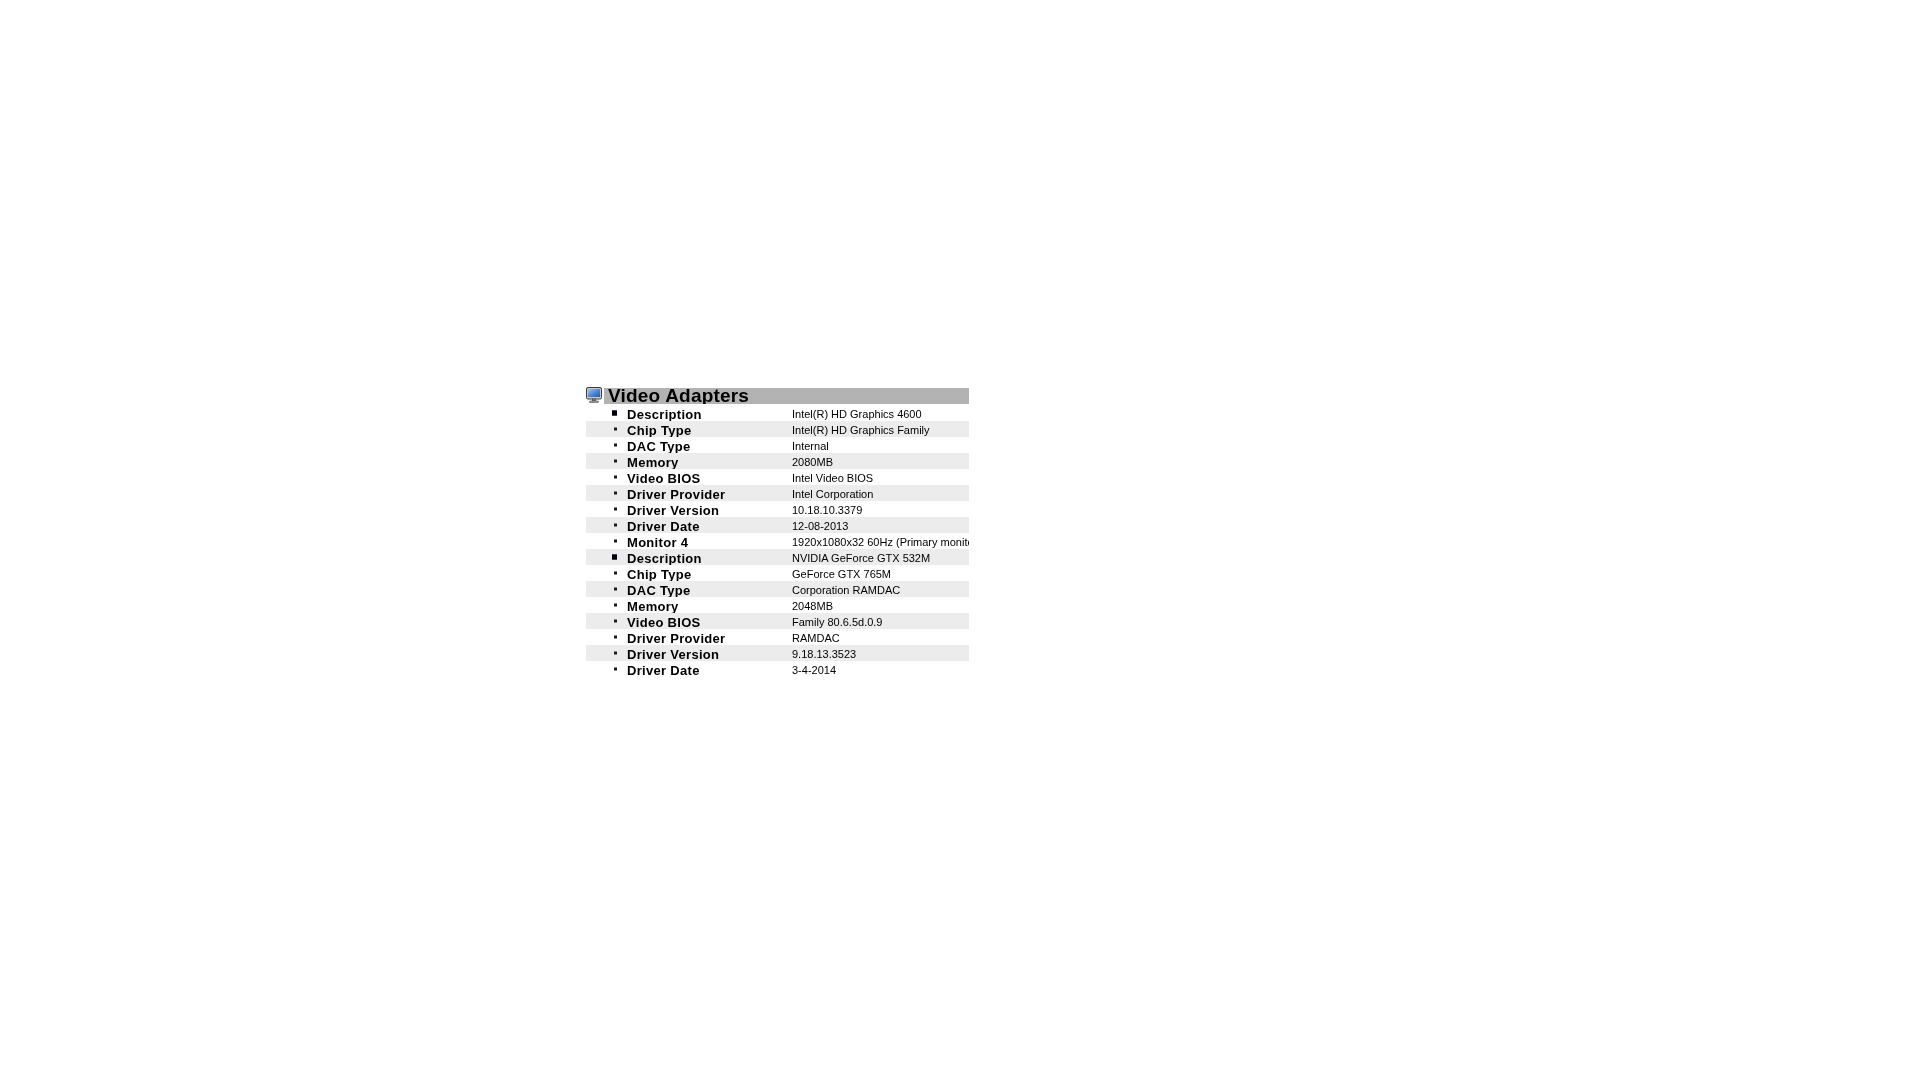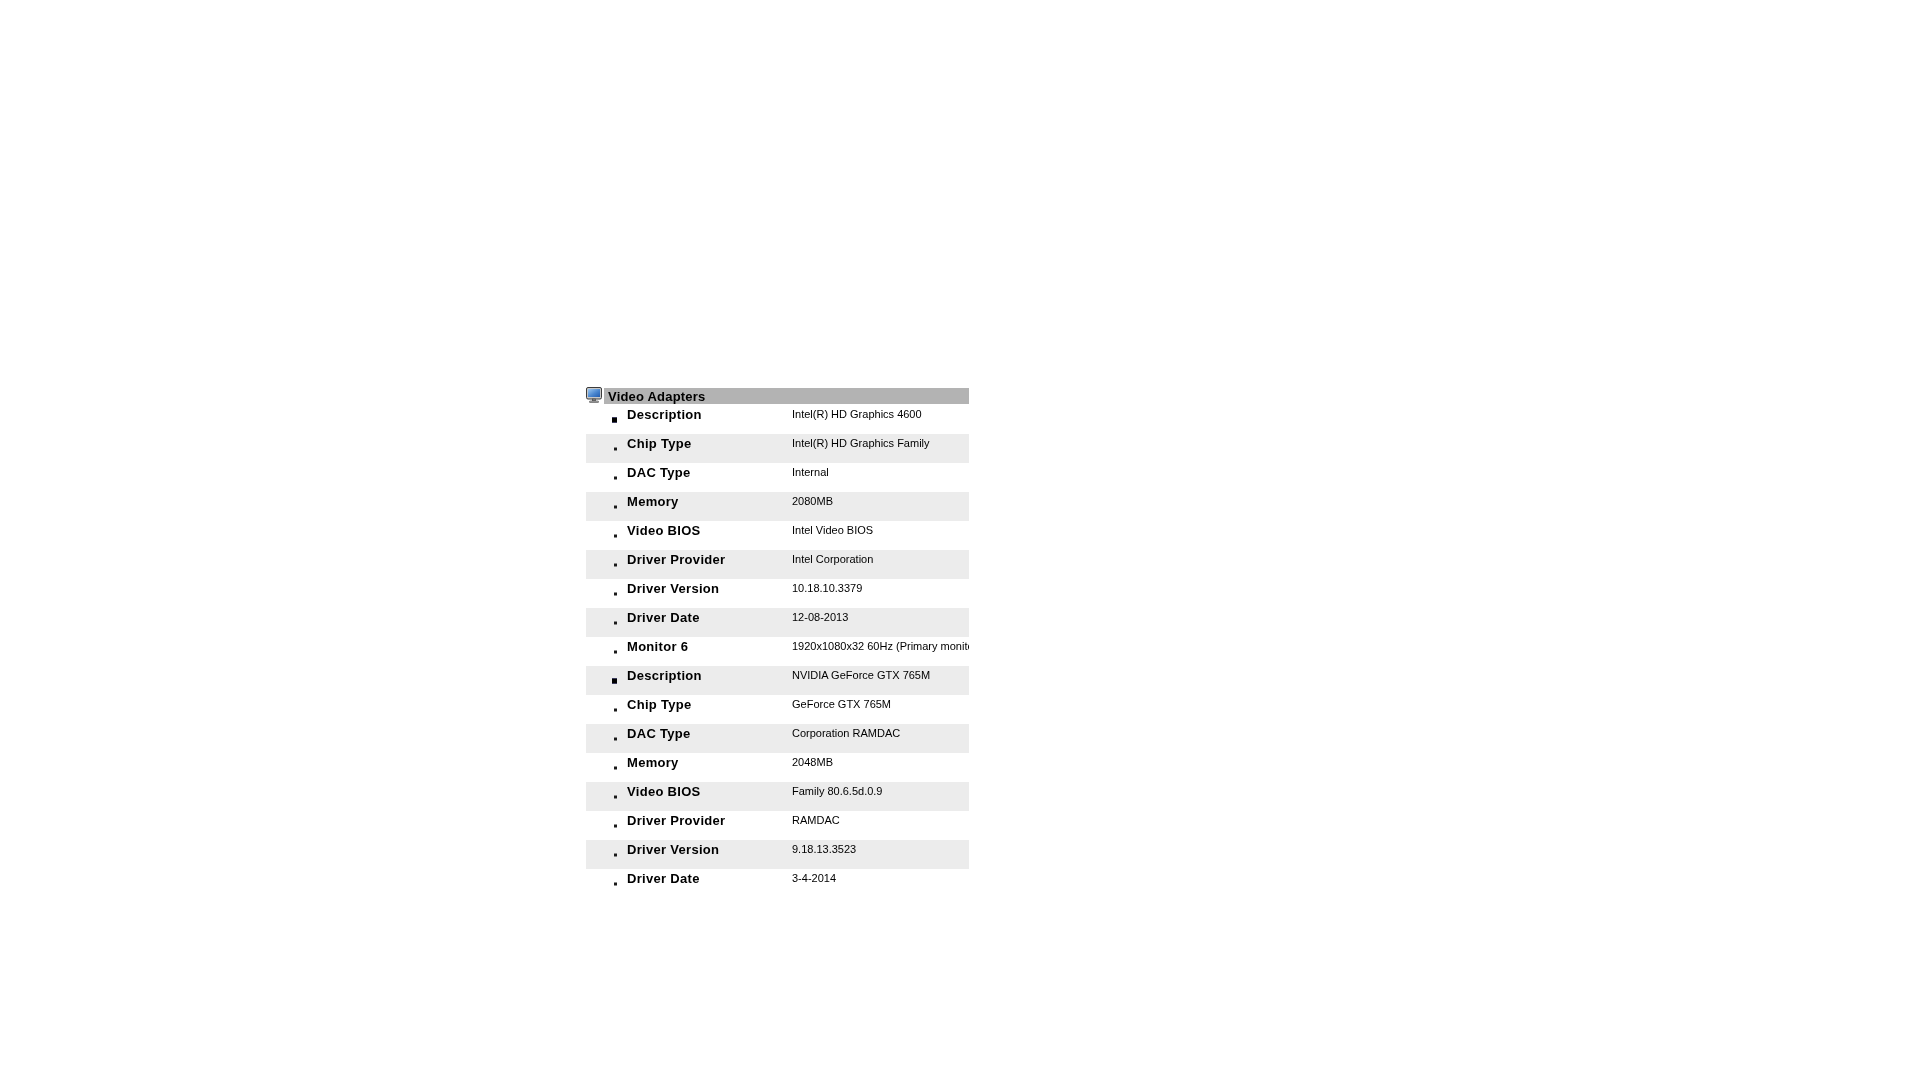--- a/index.html
+++ b/index.html
@@ -14,27 +14,27 @@
 
   .header { position: relative; height: 18px; }
   .icon { position: absolute; left: 0; top: 0; width: 16px; height: 16px; }
   .band {
     position: absolute; left: 18px; right: 0; top: 1px; height: 16px;
     background: var(--band, #b3b3b3);
     line-height: 16px;
     white-space: nowrap; overflow: hidden;
   }
   .title {
-    font-weight: bold; font-size: 13px; letter-spacing: 0.2px;
+    font-weight: bold; font-size: 19px; letter-spacing: 0.2px;
     padding-left: 4px;
   }
 
   .rows { position: relative; }
   .row {
-    position: relative; height: 29px; line-height: 19px;
+    position: relative; height: 16px; line-height: 19px;
     white-space: nowrap; overflow: hidden;
     background: #ffffff;
   }
   .row.shaded { background: var(--alt, #ececec); }
 
   .bullet { position: absolute; top: 50%; transform: translateY(-50%); display: inline-block; }
   .bullet.hollow {
     left: 28px; width: 3px; height: 3px;
     border: 1px solid #1a1a1a; background: #ffffff;
   }
@@ -112,27 +112,27 @@
     <span class="label">Driver Version</span>
     <span class="value">10.18.10.3379</span>
   </div>
       <div class="row shaded">
     <span class="bullet hollow"></span>
     <span class="label">Driver Date</span>
     <span class="value">12-08-2013</span>
   </div>
       <div class="row">
     <span class="bullet hollow"></span>
-    <span class="label">Monitor 6</span>
+    <span class="label">Monitor 4</span>
     <span class="value">1920x1080x32 60Hz (Primary monitor)</span>
   </div>
       <div class="row shaded">
     <span class="bullet filled"></span>
     <span class="label">Description</span>
-    <span class="value">NVIDIA GeForce GTX 765M</span>
+    <span class="value">NVIDIA GeForce GTX 532M</span>
   </div>
       <div class="row">
     <span class="bullet hollow"></span>
     <span class="label">Chip Type</span>
     <span class="value">GeForce GTX 765M</span>
   </div>
       <div class="row shaded">
     <span class="bullet hollow"></span>
     <span class="label">DAC Type</span>
     <span class="value">Corporation RAMDAC</span>

